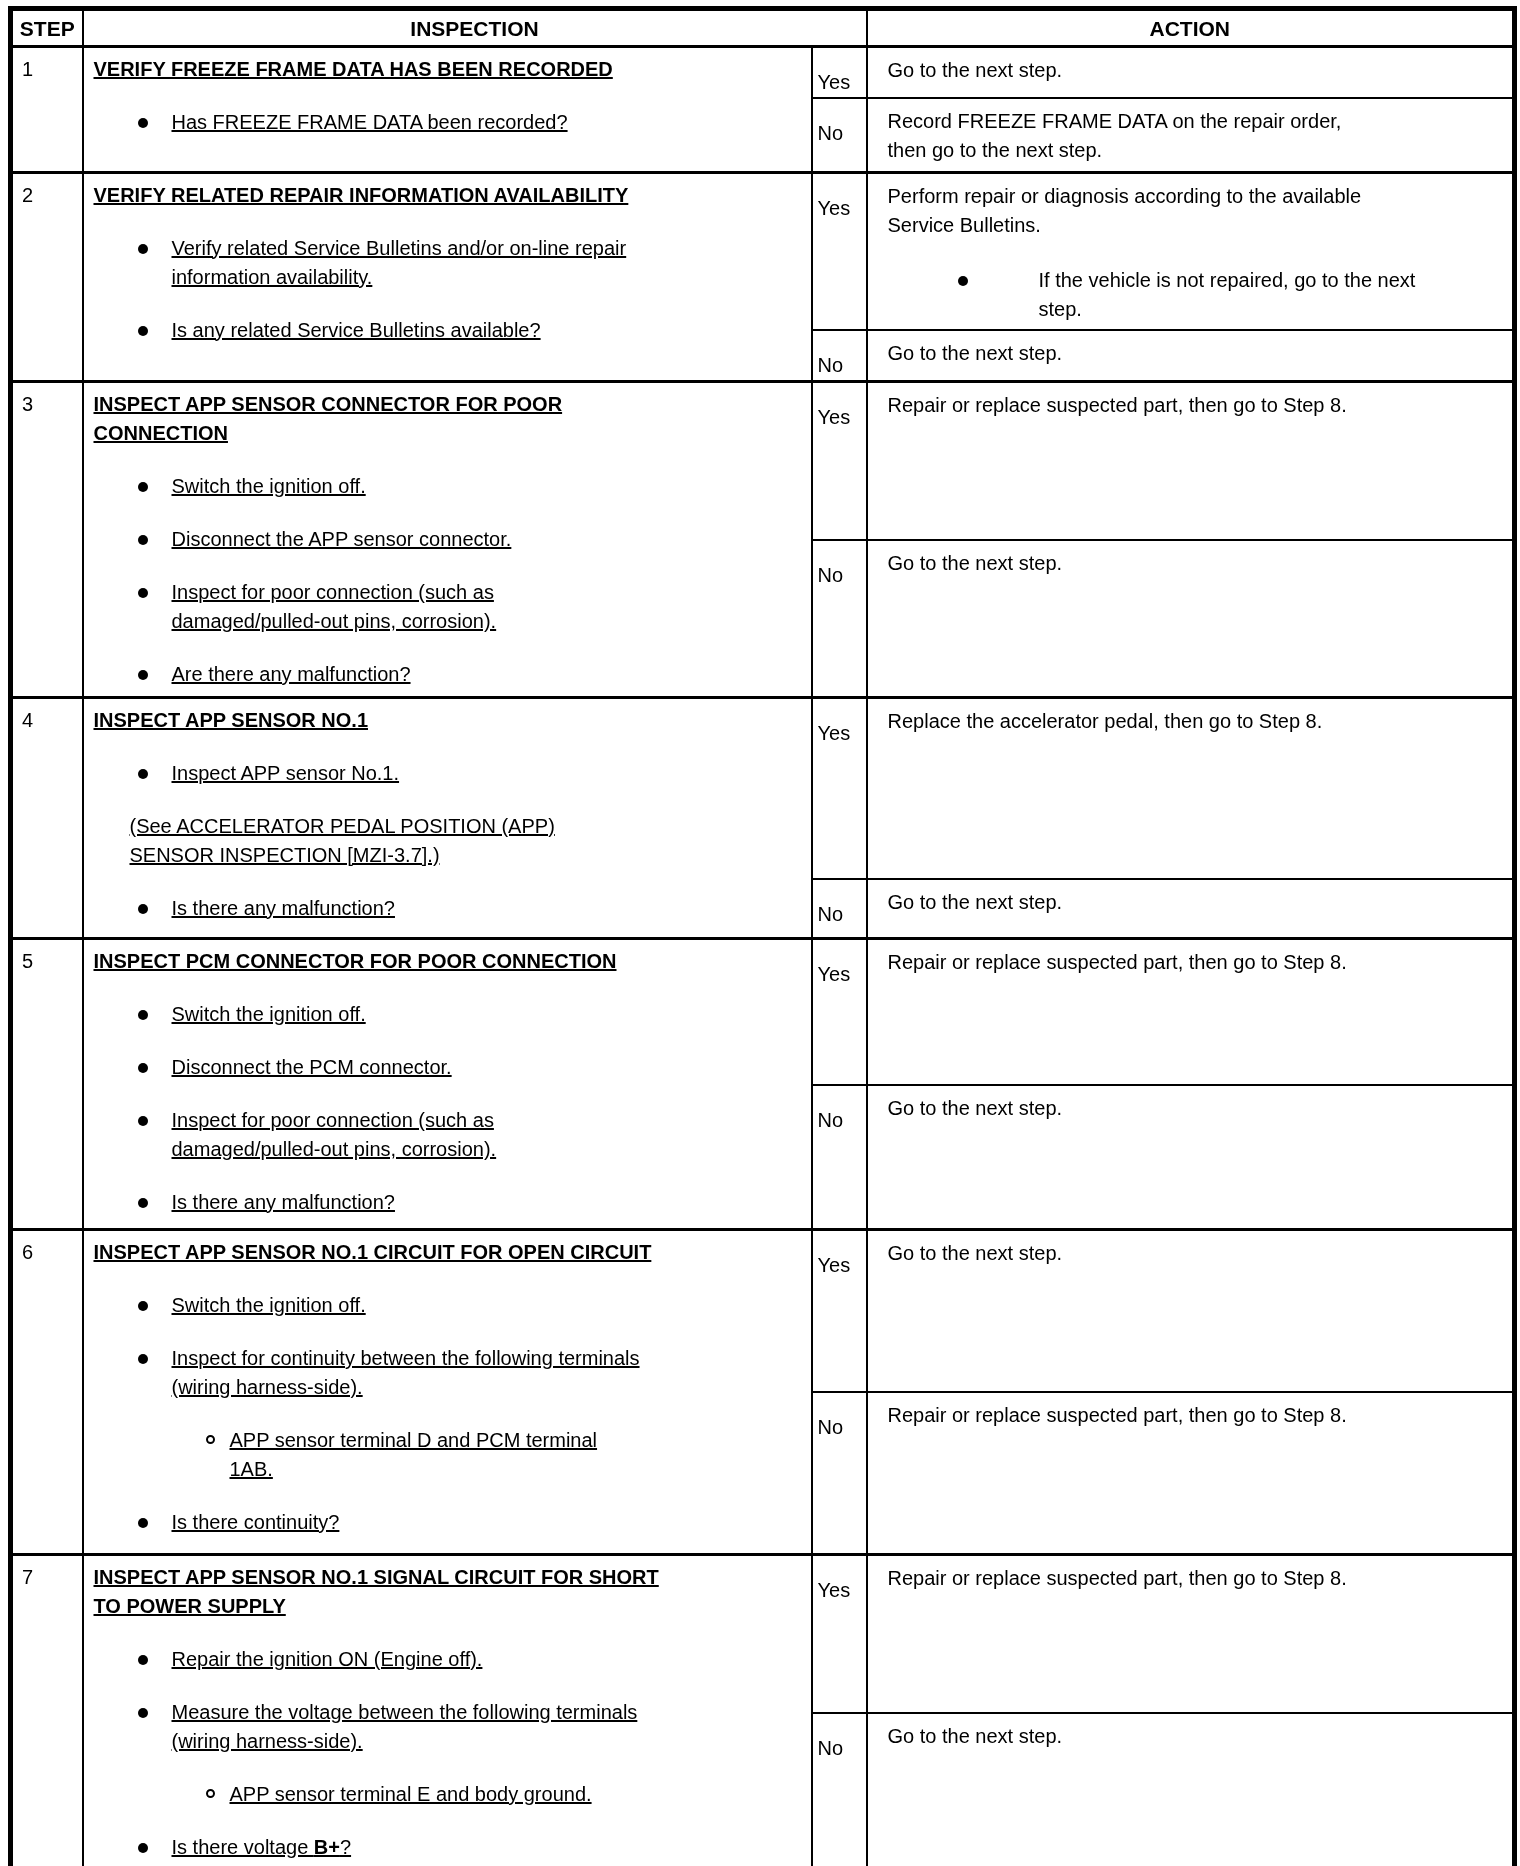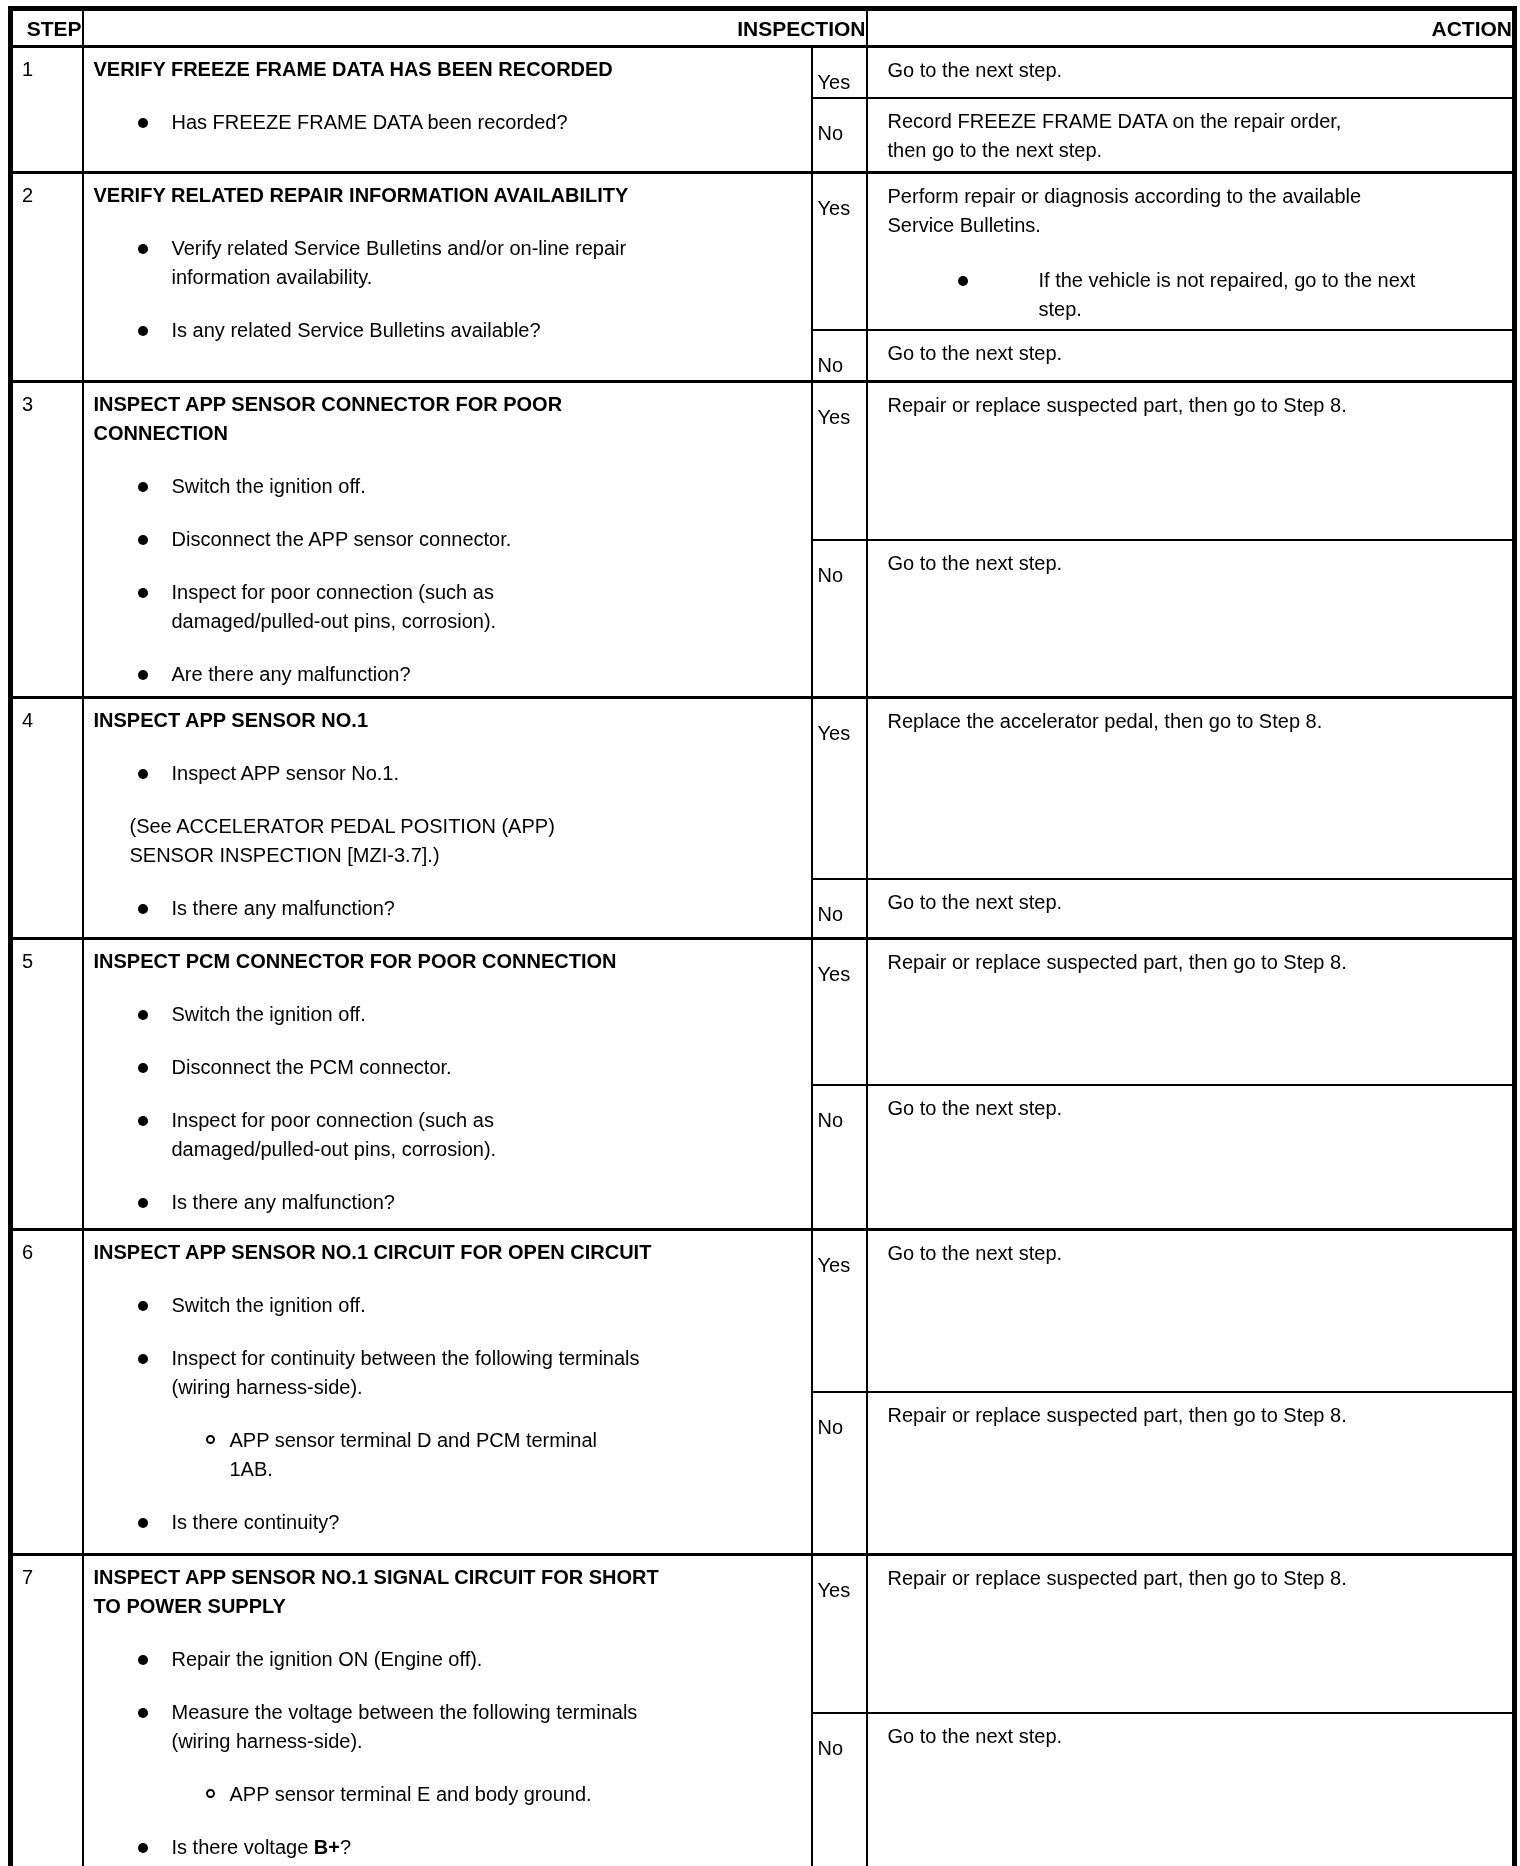--- a/index.html
+++ b/index.html
@@ -26,27 +26,27 @@
     vertical-align: top;
     padding: 0;
     font-size: 20px;
     line-height: 29px;
     color: #000000;
   }
   tr.step-start > td { border-top: 3px solid #000000; }
   th {
     height: 38px;
     vertical-align: middle;
-    text-align: right;
+    text-align: center;
     font-weight: bold;
     font-size: 21px;
     padding: 0;
   }
   td.stepcell { padding: 7px 4px 0 9px; }
-  td.inspcell { padding: 7px 8px 0 10px; }
+  td.inspcell { padding: 7px 8px 0 10px; text-decoration: underline; }
   .title { font-weight: bold; white-space: pre-line; }
   .txt { white-space: pre-line; }
   .item { display: flex; align-items: flex-start; margin-top: 24px; }
   .dot {
     flex: none;
     width: 10px; height: 10px;
     border-radius: 50%;
     background: #000000;
     margin: 10px 0 0 44px;
   }

